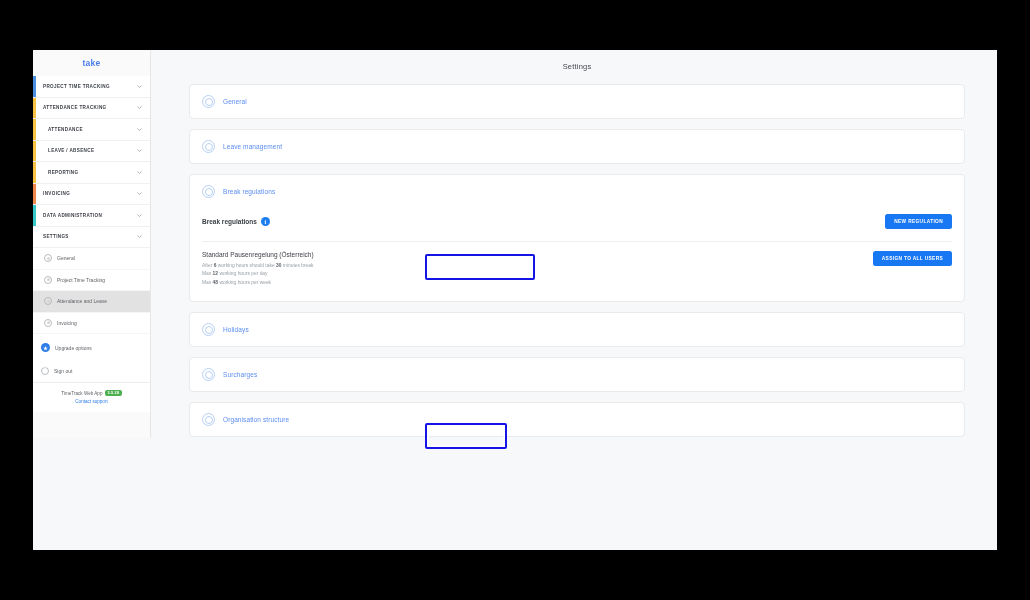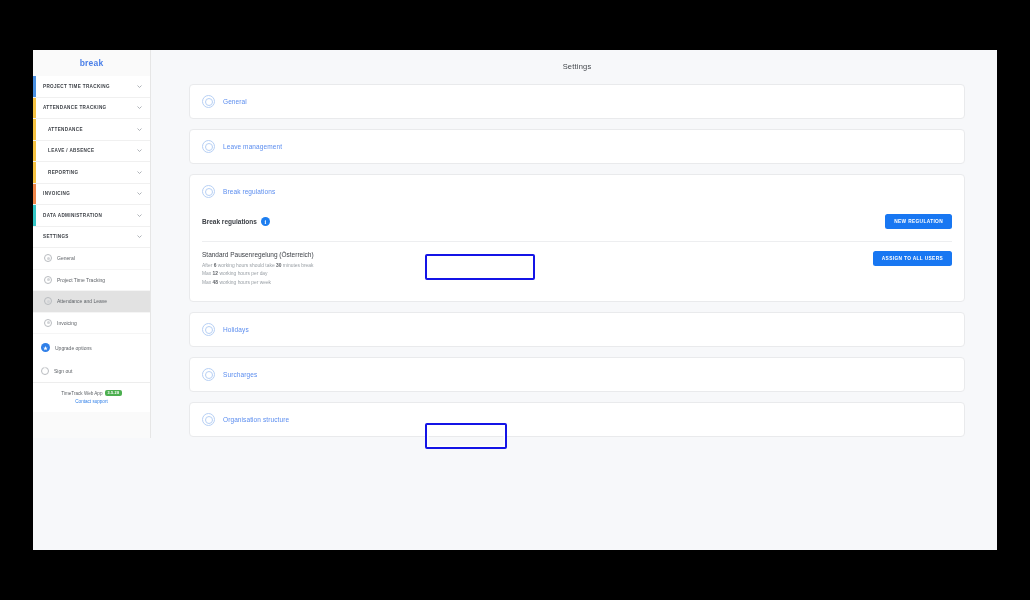--- a/index.html
+++ b/index.html
@@ -225,21 +225,21 @@
   #annot-holidays { left: 274px; top: 373px; width: 82px; height: 26px; }
 </style>
 </head>
 <body>
 
 <div id="app">
 
   <div class="sidebar">
 
     <div class="logo-row">
-      <span class="logo-text">break</span>
+      <span class="logo-text">take</span>
     </div>
 
     <div class="nav-group" id="nav-list">
         <div class="nav-row">
           <span class="accent" style="background: rgb(74, 144, 226);"></span>
           <span class="nav-label">PROJECT TIME TRACKING</span>
           <span class="chev">
             <svg viewBox="0 0 10 10">
               <path d="M1 3 L5 7 L9 3" fill="none" stroke="currentColor" stroke-width="1.6"></path>
             </svg>

